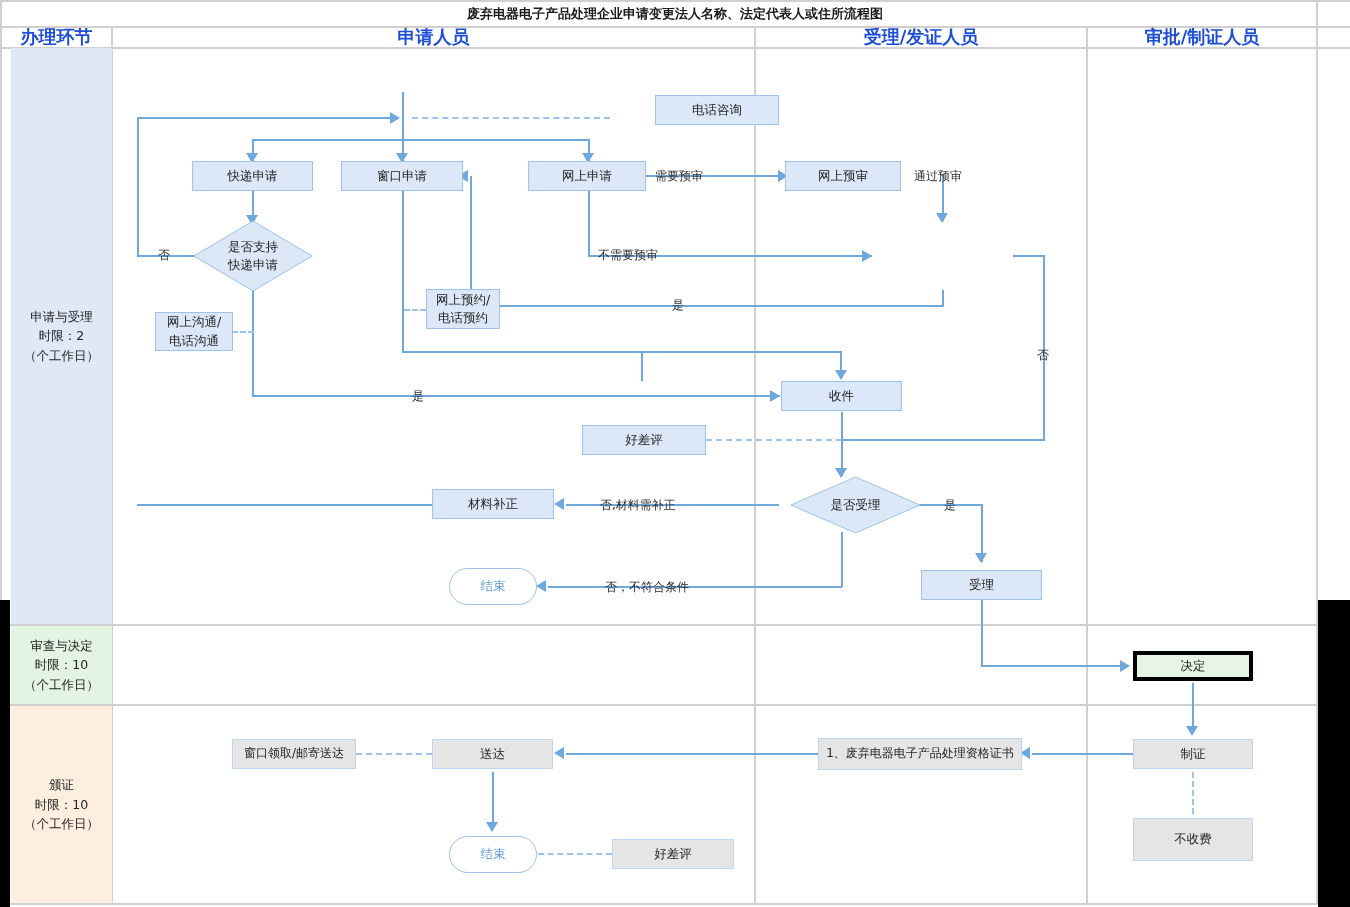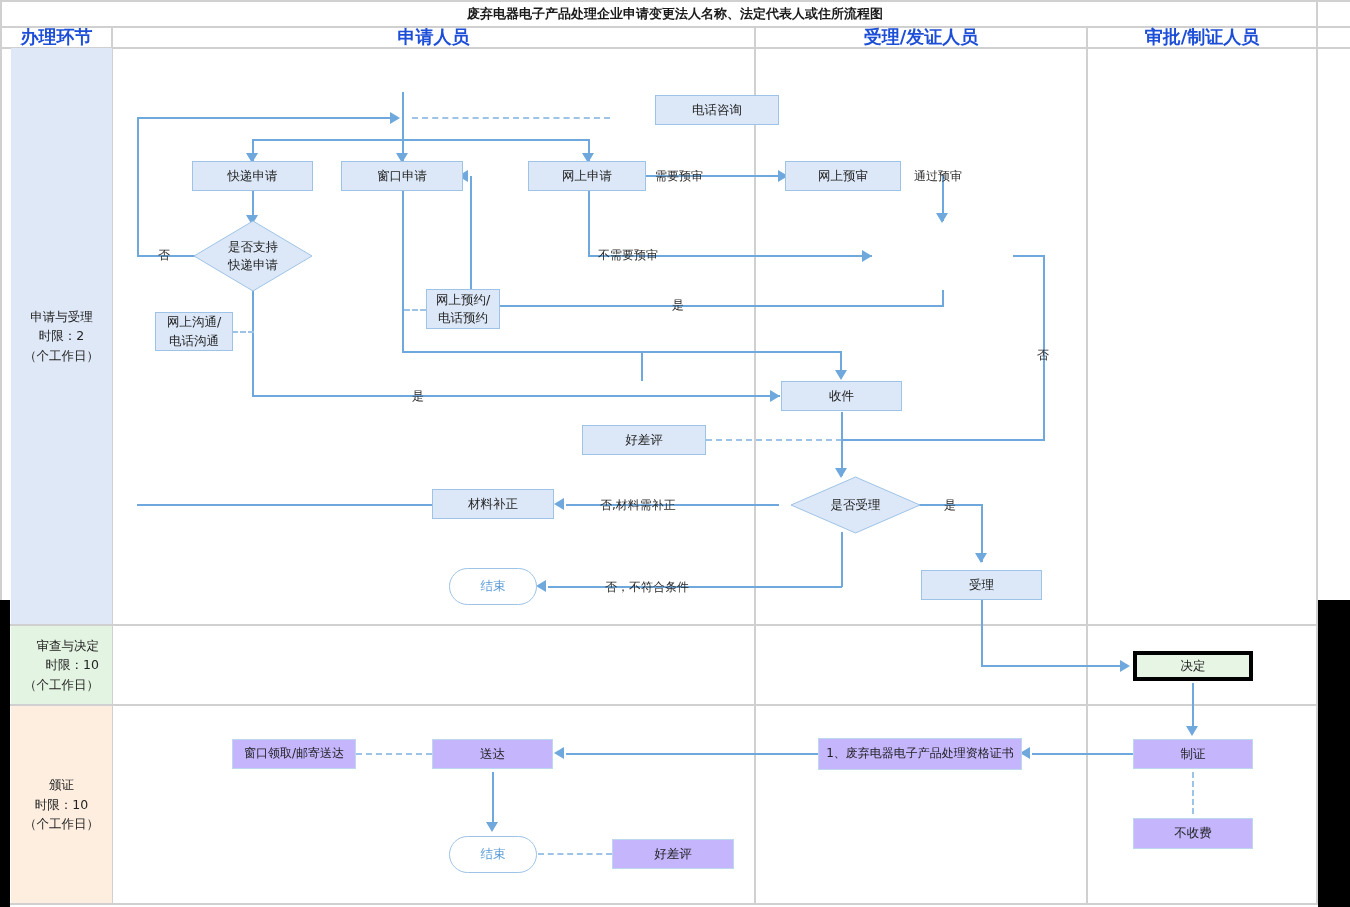--- a/index.html
+++ b/index.html
@@ -24,21 +24,21 @@
 
   
   .blackband{position:absolute;background:#000;}
 
   
   .node{position:absolute;box-sizing:border-box;display:flex;align-items:center;
         justify-content:center;text-align:center;font-size:12.5px;line-height:1.45;
         color:#1f1f1f;white-space:pre-line;}
   .n-blue{background:#dce7f7;border:1px solid #9dc3e6;}
   .n-green{background:#e6f5e4;border:4px solid #000000;}
-  .n-peach{background:#c4b5fd;border:1px solid #bdd7ee;}
+  .n-peach{background:#e5e5e5;border:1px solid #bdd7ee;}
   .n-term{background:#ffffff;border:1.6px solid #9dc3e6;border-radius:22px;color:#5b9bd5;}
   .n-diamond{background:transparent;border:none;}
   .diamond-svg{position:absolute;left:0;top:0;}
   .diamond-label{position:relative;z-index:2;width:100%;text-align:center;
                  font-size:12.5px;line-height:1.45;color:#1f1f1f;white-space:pre-line;}
 
   
   .edge{position:absolute;background:#6fa8dc;}
   .eh{height:2px;}
   .ev{width:2px;}
@@ -76,21 +76,21 @@
   <div class="titlebar">废弃电器电子产品处理企业申请变更法人名称、法定代表人或住所流程图</div>
 
   <div class="colhead" style="left:2px;width:109px;">办理环节</div>
   <div class="colhead" style="left:113px;width:641px;">申请人员</div>
   <div class="colhead" style="left:756px;width:330px;">受理/发证人员</div>
   <div class="colhead" style="left:1088px;width:228px;">审批/制证人员</div>
 
   <div class="stagecell" style="top:48px;height:576px;background:#dfe8f7;">申请与受理
 时限：2
 （个工作日）</div>
-  <div class="stagecell" style="top:626px;height:78px;background:#e4f4e2;text-align:right;">审查与决定
+  <div class="stagecell" style="top:626px;height:78px;background:#e4f4e2;">审查与决定
 时限：10
 （个工作日）</div>
   <div class="stagecell" style="top:706px;height:197px;background:#fdeee0;">颁证
 时限：10
 （个工作日）</div>
 
   <div class="edge ev" style="left:402px;top:92px;height:26px;"></div>
 
   <div class="edge eh" style="left:138px;top:117px;width:252px;"></div>
   <div class="arrow ar-right" style="left:390px;top:112px;"></div>
@@ -236,21 +236,21 @@
   </div>
 
   <div class="node n-term" style="left:449px;top:568px;width:88px;height:37px;">结束</div>
 
   <div class="node n-blue" style="left:921px;top:570px;width:121px;height:30px;">受理</div>
 
   <div class="node n-green" style="left:1133px;top:651px;width:120px;height:30px;">决定</div>
 
   <div class="node n-peach" style="left:1133px;top:739px;width:120px;height:30px;">制证</div>
 
-  <div class="node n-peach" style="left:1133px;top:818px;width:120px;height:31px;">不收费</div>
+  <div class="node n-peach" style="left:1133px;top:818px;width:120px;height:43px;">不收费</div>
 
   <div class="node n-peach" style="left:818px;top:738px;width:204px;height:32px;font-size:12px;">1、废弃电器电子产品处理资格证书</div>
 
   <div class="node n-peach" style="left:432px;top:739px;width:121px;height:30px;">送达</div>
 
   <div class="node n-peach" style="left:232px;top:739px;width:124px;height:30px;font-size:12px;">窗口领取/邮寄送达</div>
 
   <div class="node n-term" style="left:449px;top:836px;width:88px;height:37px;">结束</div>
 
   <div class="node n-peach" style="left:612px;top:839px;width:122px;height:30px;">好差评</div>

